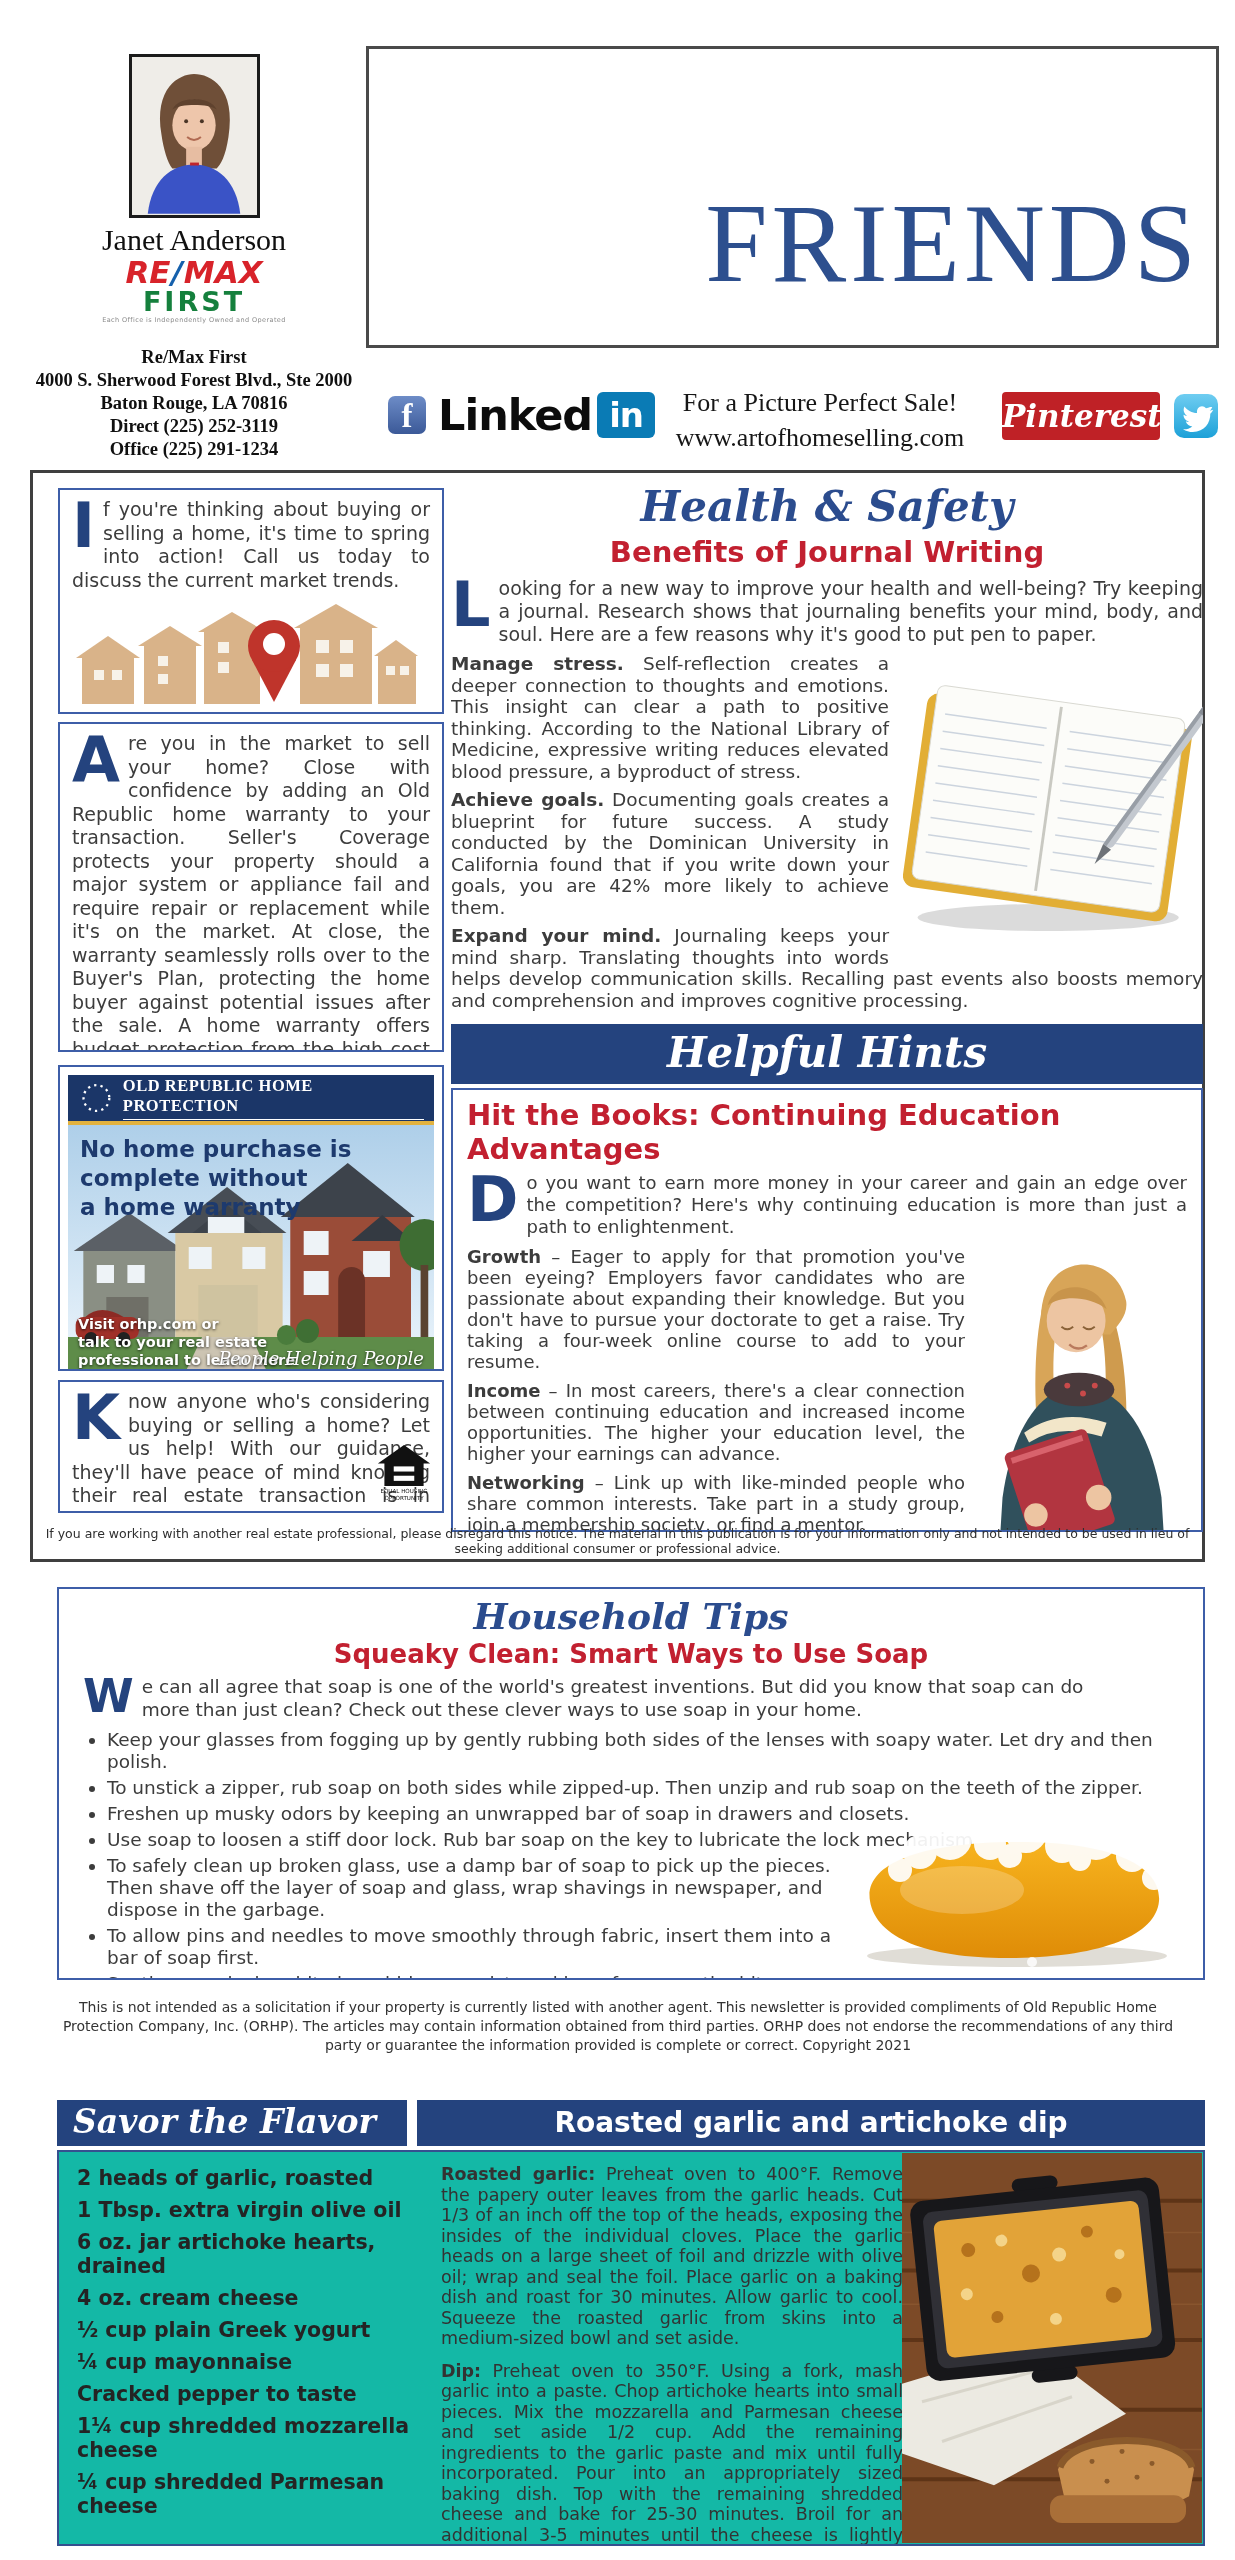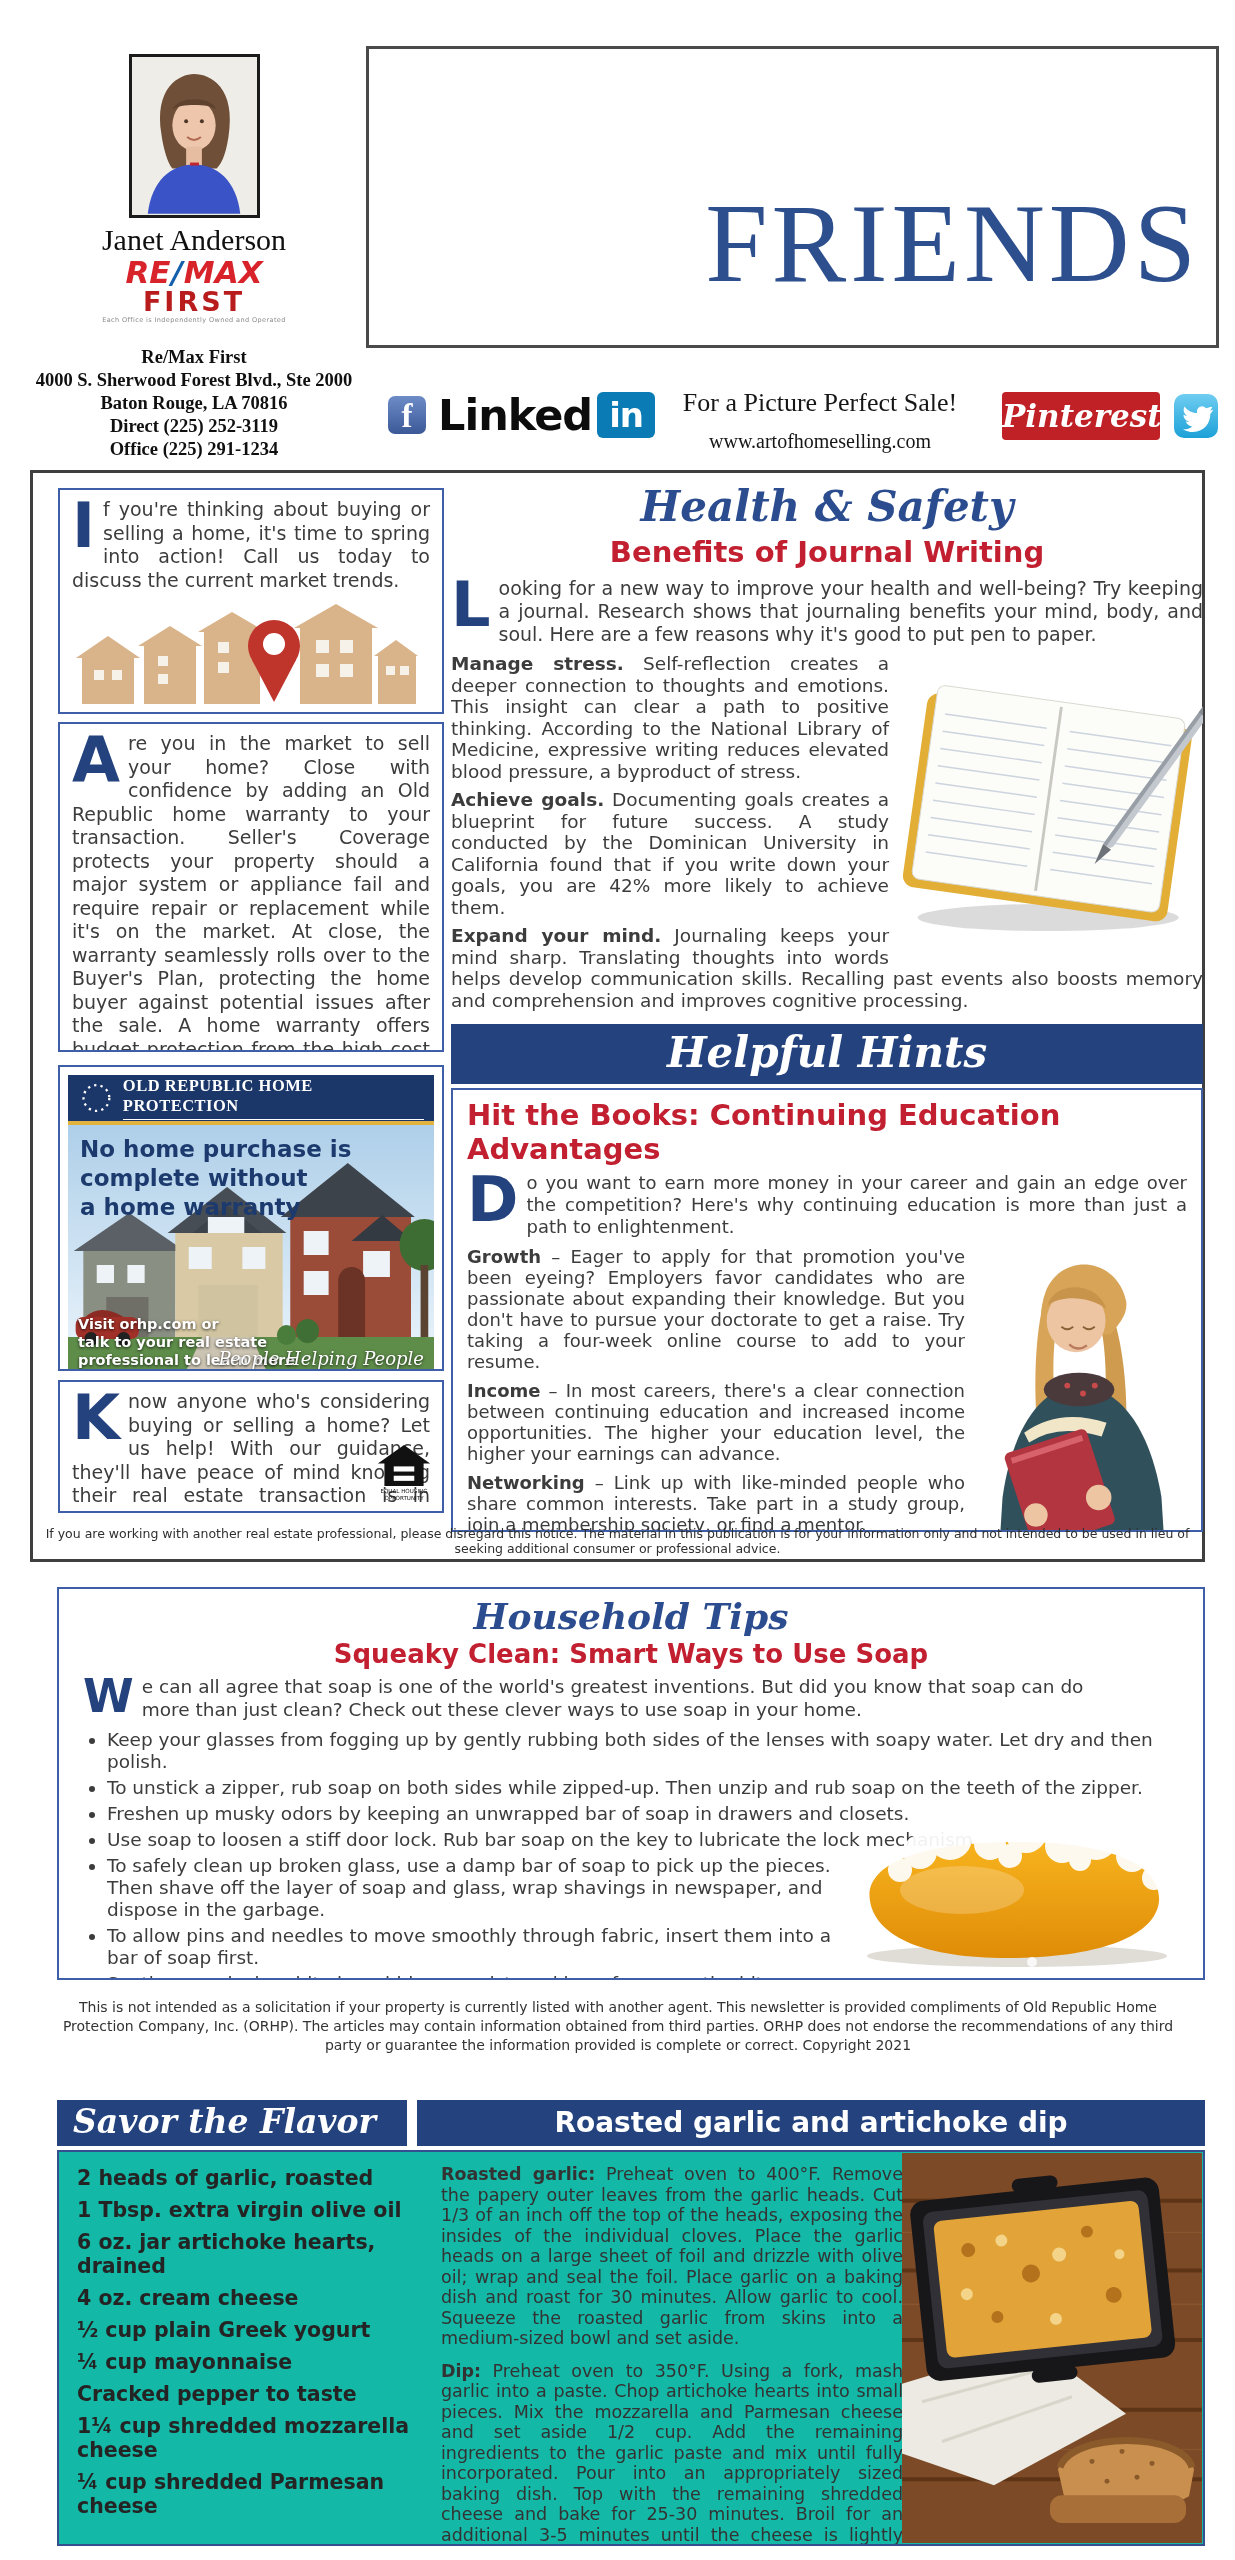--- a/index.html
+++ b/index.html
@@ -7,42 +7,42 @@
         font-family:"DejaVu Sans",sans-serif;color:#3c3c3c;}
   .page *{box-sizing:border-box;}
   .prelines{white-space:pre-line;}
 
   
   .hdr-left{position:absolute;left:18px;top:44px;width:352px;text-align:center;}
   .photo-frame{width:131px;height:164px;margin:10px auto 0;border:3px solid #1b1b1b;background:#efede8;overflow:hidden;}
   .agent-name{font-family:"Liberation Serif",serif;font-size:30px;color:#101010;margin-top:6px;line-height:1.05;}
   .remax{font-size:31px;font-weight:bold;font-style:italic;color:#d8232a;line-height:1.05;}
   .remax .slash{color:#1560ac;padding:0 1px;}
-  .first{font-size:27px;font-weight:bold;color:#b91c1c;letter-spacing:3px;line-height:1.05;}
+  .first{font-size:27px;font-weight:bold;color:#15803d;letter-spacing:3px;line-height:1.05;}
   .brand-tagline{font-size:6.5px;color:#8a8a8a;letter-spacing:.4px;}
   .contact{margin-top:22px;font-family:"Liberation Serif",serif;font-weight:bold;font-size:18.5px;line-height:23px;color:#101010;}
 
   
   .masthead{position:absolute;left:366px;top:46px;width:853px;height:302px;border:3px solid #4a4a4a;background:#fff;}
   .between{position:absolute;left:14px;top:-24px;font-family:"DejaVu Serif",serif;font-style:italic;font-weight:bold;
            font-size:148px;line-height:1.15;color:#bb3b47;text-shadow:3px 3px 0 rgba(42,42,66,.7);}
   .friends{position:absolute;right:16px;top:138px;font-family:"Liberation Serif",serif;font-size:112px;line-height:1;
            color:#2d4f8e;letter-spacing:4px;}
 
   
   .social{position:absolute;left:0;top:388px;width:1235px;height:62px;}
   .fb{position:absolute;left:388px;top:8px;width:38px;height:38px;border-radius:7px;
       background:linear-gradient(#6d8cc7,#3b5998);color:#fff;font-family:"Liberation Serif",serif;
       font-weight:bold;font-size:33px;text-align:center;line-height:40px;}
   .li-wrap{position:absolute;left:438px;top:2px;font-weight:bold;font-size:43px;color:#0c0c0c;letter-spacing:-1px;line-height:50px;}
   .li-in{display:inline-block;background:#0a7bb5;color:#fff;border-radius:6px;font-size:34px;padding:0 12px;
          margin-left:5px;line-height:46px;vertical-align:3px;}
   .sale-tag{position:absolute;left:645px;top:0;width:350px;text-align:center;font-family:"Liberation Serif",serif;color:#161616;}
   .sale-line1{font-size:26px;line-height:30px;}
-  .sale-line2{font-size:20px;margin-top:12px;}
+  .sale-line2{font-size:26px;margin-top:5px;}
   .pin{position:absolute;left:1002px;top:4px;width:158px;height:48px;background:#bf2126;border-radius:4px;color:#fff;
        text-align:center;font-family:"DejaVu Serif",serif;font-style:italic;font-weight:bold;font-size:31px;line-height:48px;}
   .tw{position:absolute;left:1174px;top:6px;width:44px;height:44px;border-radius:10px;
       background:linear-gradient(#6fcdf1,#1da1d8);}
 
   
   .mainbox{position:absolute;left:30px;top:470px;width:1175px;height:1092px;border:3px solid #3f3f3f;background:#fff;}
   .lbox{position:absolute;border:2px solid #3e5ea8;padding:8px 12px;background:#fff;overflow:hidden;}
   .b1{left:25px;top:15px;width:386px;height:226px;}
   .b2{left:25px;top:249px;width:386px;height:330px;}

